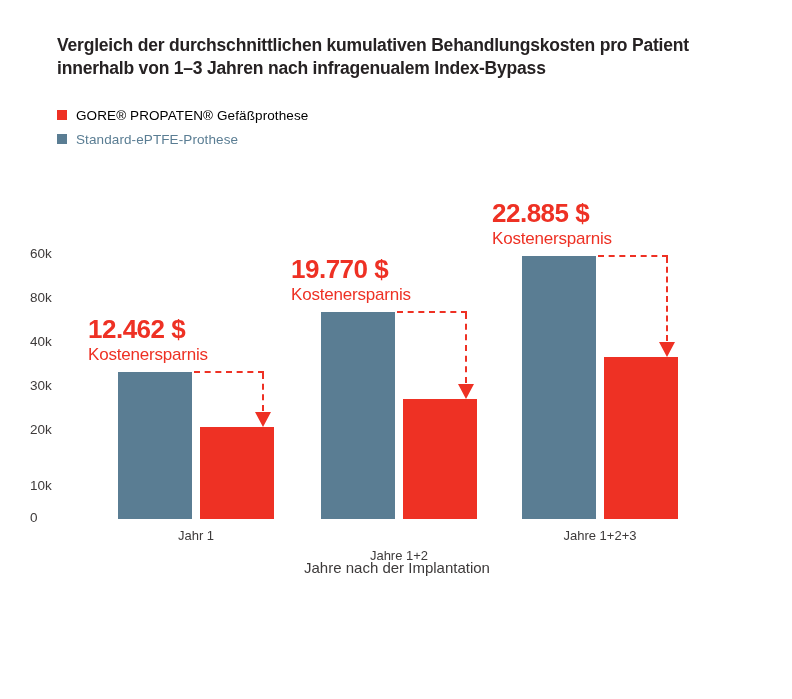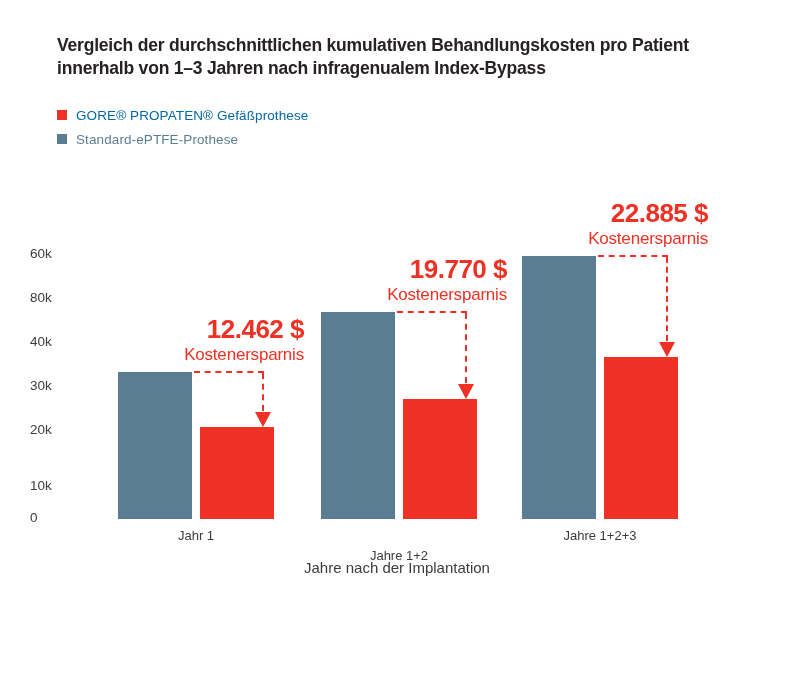--- a/index.html
+++ b/index.html
@@ -72,21 +72,21 @@
     position: absolute;
     left: 147px;
     top: 559px;
     width: 500px;
     text-align: center;
     font-size: 15px;
     color: #3d3a3a;
   }
   .annotation {
     position: absolute;
-    text-align: right;
+    text-align: left;
   }
   .ann-amount {
     font-size: 26px;
     font-weight: 700;
     line-height: 30px;
     letter-spacing: -0.5px;
   }
   .ann-label {
     font-size: 17px;
     line-height: 21px;
@@ -114,21 +114,21 @@
 </head>
 <body>
 
 <div class="page">
 
   <h1 class="chart-title">Vergleich der durchschnittlichen kumulativen Behandlungskosten pro Patient innerhalb von 1–3 Jahren nach infragenualem Index-Bypass</h1>
 
   <div class="legend">
     <div class="legend-item">
       <span class="swatch" id="swatch-propaten" style="background: rgb(238, 49, 36);"></span>
-      <span class="legend-label" id="label-propaten" style="color: #0369a1;">GORE® PROPATEN® Gefäßprothese</span>
+      <span class="legend-label" id="label-propaten" style="color: #000000;">GORE® PROPATEN® Gefäßprothese</span>
     </div>
     <div class="legend-item">
       <span class="swatch" id="swatch-standard" style="background: rgb(90, 125, 147);"></span>
       <span class="legend-label" id="label-standard" style="color: rgb(90, 125, 147);">Standard-ePTFE-Prothese</span>
     </div>
   </div>
 
   <div class="chart" id="chart">
       <div class="y-tick" style="top: 246px;">60k</div>
       <div class="y-tick" style="top: 290px;">80k</div>

